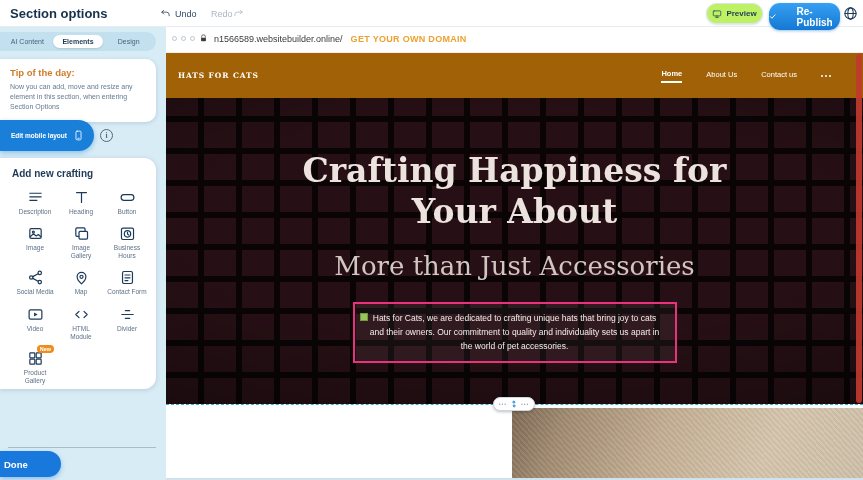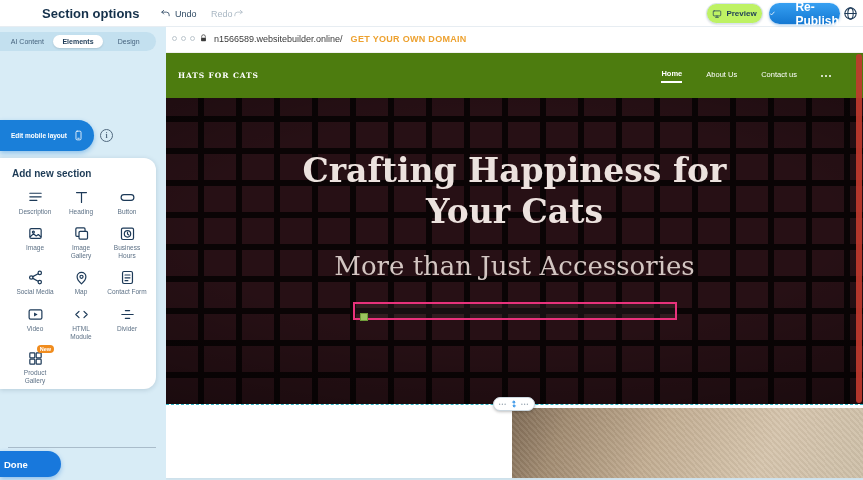--- a/index.html
+++ b/index.html
@@ -4,31 +4,31 @@
 <style>
   * { margin:0; padding:0; box-sizing:border-box; }
   html,body { background:#eef3f6; }
   .stage { position:relative; width:863px; height:480px; background:#d8ecf6;
            font-family:"Liberation Sans", sans-serif; overflow:hidden; }
 
   
   .topbar { position:absolute; left:0; top:0; width:863px; height:27px; background:#fff;
             border-bottom:1px solid #e7edf2; z-index:40; }
   .tb-title { position:absolute; left:10px; top:0; line-height:27px; font-size:13px;
-              font-weight:700; color:#14304a;margin-left:32px; }
+              font-weight:700; color:#14304a; }
   .tb-undo { position:absolute; left:160px; top:0; height:27px; display:flex; align-items:center;
              gap:4px; font-size:9px; color:#2f4a63; cursor:pointer; }
   .tb-redo { position:absolute; left:211px; top:0; height:27px; display:flex; align-items:center;
              gap:0; font-size:9px; color:#a9b7c3; cursor:pointer; }
   .btn-preview { position:absolute; left:706px; top:3px; width:57px; height:21px; border-radius:11px;
                  background:#bef264; border:1px solid #d9e4ee; box-shadow:0 1px 2px rgba(20,48,74,.14);
                  display:flex; align-items:center; justify-content:center; gap:4px;
                  font-size:8px; font-weight:700; color:#1c3a57; cursor:pointer; }
-  .btn-republish { position:absolute; left:769px; top:3px; width:71px; height:21px; border-radius:11px;
-                   background:linear-gradient(180deg,#36a0f2,#1478d2); color:#fff; font-size:12px;
+  .btn-republish { position:absolute; left:769px; top:3px; width:71px; height:27px; border-radius:11px;
+                   background:linear-gradient(180deg,#36a0f2,#1478d2); color:#fff; font-size:10px;
                    font-weight:700; display:flex; align-items:center; justify-content:center; gap:20px;
                    box-shadow:0 1px 3px rgba(20,120,210,.45); cursor:pointer; }
   .tb-globe { position:absolute; left:843px; top:6px; width:15px; height:15px; cursor:pointer; }
 
   
   .sidebar { position:absolute; left:0; top:27px; width:166px; height:453px; background:#d8ecf6; z-index:30; }
   .tabs { position:absolute; left:0; top:5px; width:156px; height:19px; background:#c3e0ef;
           border-radius:0 10px 10px 0; display:flex; align-items:center; padding:2px; }
   .tab { flex:1; text-align:center; font-size:7px; color:#46637e; padding:3px 0; cursor:pointer;
          border-radius:8px; }
@@ -72,21 +72,21 @@
   .preview { position:absolute; left:166px; top:25px; width:843px; height:453px; background:#fff;
              box-shadow:-2px 0 6px rgba(0,0,0,.10); }
   .browserbar { position:absolute; left:0; top:0; width:697px; height:28px; background:#fff;
                 border-bottom:1px solid #f0f0f0; display:flex; align-items:center; padding-left:6px;
                 gap:4px; z-index:6; }
   .wdot { width:5px; height:5px; border:1px solid #bcc6cd; border-radius:50%; }
   .url-text { font-size:9px; color:#3a3a3a; margin-left:2px; }
   .domain-cta { font-size:9px; font-weight:700; color:#eda12f; letter-spacing:.3px; margin-left:4px;
                 cursor:pointer; }
 
-  .site-header { position:absolute; left:0; top:28px; width:697px; height:45px; background:#4d7c0f;
+  .site-header { position:absolute; left:0; top:28px; width:697px; height:45px; background:#a16207;
                  display:flex; align-items:center; justify-content:space-between;
                  padding:0 32px 0 12px; z-index:5; }
   .site-logo { color:#fff; font-weight:700; font-size:7.5px; letter-spacing:.9px;
                font-family:"DejaVu Serif", serif; cursor:pointer; }
   .site-nav { display:flex; align-items:center; gap:24px; }
   .nav-item { font-size:7.5px; color:#ffffff; cursor:pointer; padding-bottom:2px; }
   .nav-item.active { border-bottom:2px solid #fff; padding-bottom:3px; font-weight:700; }
   .nav-more { display:flex; gap:2px; cursor:pointer; padding:3px 0; }
   .nav-more i { width:2px; height:2px; background:#fff; border-radius:50%; display:block; }
 
@@ -166,32 +166,36 @@
       </svg>
   </header>
 
   <aside class="sidebar">
     <div class="tabs">
       <div class="tab">AI Content</div>
       <div class="tab active">Elements</div>
       <div class="tab">Design</div>
     </div>
 
+    <div class="tip-card">
+      <div class="tip-head">Tip of the day:</div>
+      <div class="tip-body">Now you can add, move and resize any element in this section, when entering Section Options</div>
+    </div>
 
     <div class="edit-mobile">
       <span>Edit mobile layout</span>
       <svg width="11" height="15" viewBox="0 0 24 24" style="stroke:#fff;fill:none;stroke-width:1.8;stroke-linecap:round">
           <rect x="6.5" y="2.5" width="11" height="19" rx="2.5"></rect>
           <path d="M10.5 18h3"></path>
         </svg>
     </div>
     <div class="info-circle">i</div>
 
     <div class="add-card">
-      <div class="add-title">Add new section</div>
+      <div class="add-title">Add new crafting</div>
       <div class="el-grid">
 
         <div class="el-item">
           <svg class="ic" viewBox="0 0 24 24">
               <path d="M4 6h16M4 11h16M4 16h10"></path>
             </svg>
           <span class="el-label">Description</span>
         </div>
         <div class="el-item">
           <svg class="ic" viewBox="0 0 24 24">
@@ -315,24 +319,25 @@
         <span class="nav-item">Contact us</span>
         <span class="nav-more">
             <i></i>
             <i></i>
             <i></i>
           </span>
       </nav>
     </div>
 
     <section class="hero">
-      <div class="hero-heading">Crafting Happiness for Your Cats</div>
+      <div class="hero-heading">Crafting Happiness for Your About</div>
       <div class="hero-sub">More than Just Accessories</div>
       <div class="hero-box">
         <span class="green-handle"></span>
+        <div class="hero-box-text">Hats for Cats, we are dedicated to crafting unique hats that bring joy to cats and their owners. Our commitment to quality and individuality sets us apart in the world of pet accessories.</div>
       </div>
     </section>
 
     <div class="below-section"></div>
     <div class="carpet-img"></div>
 
     <div class="section-end-line"></div>
     <div class="drag-pill">
       <span class="pill-dots">•••</span>
       <svg width="8" height="10" viewBox="0 0 24 24" style="stroke:#1e88e5;fill:#1e88e5;stroke-width:2;stroke-linecap:round">

